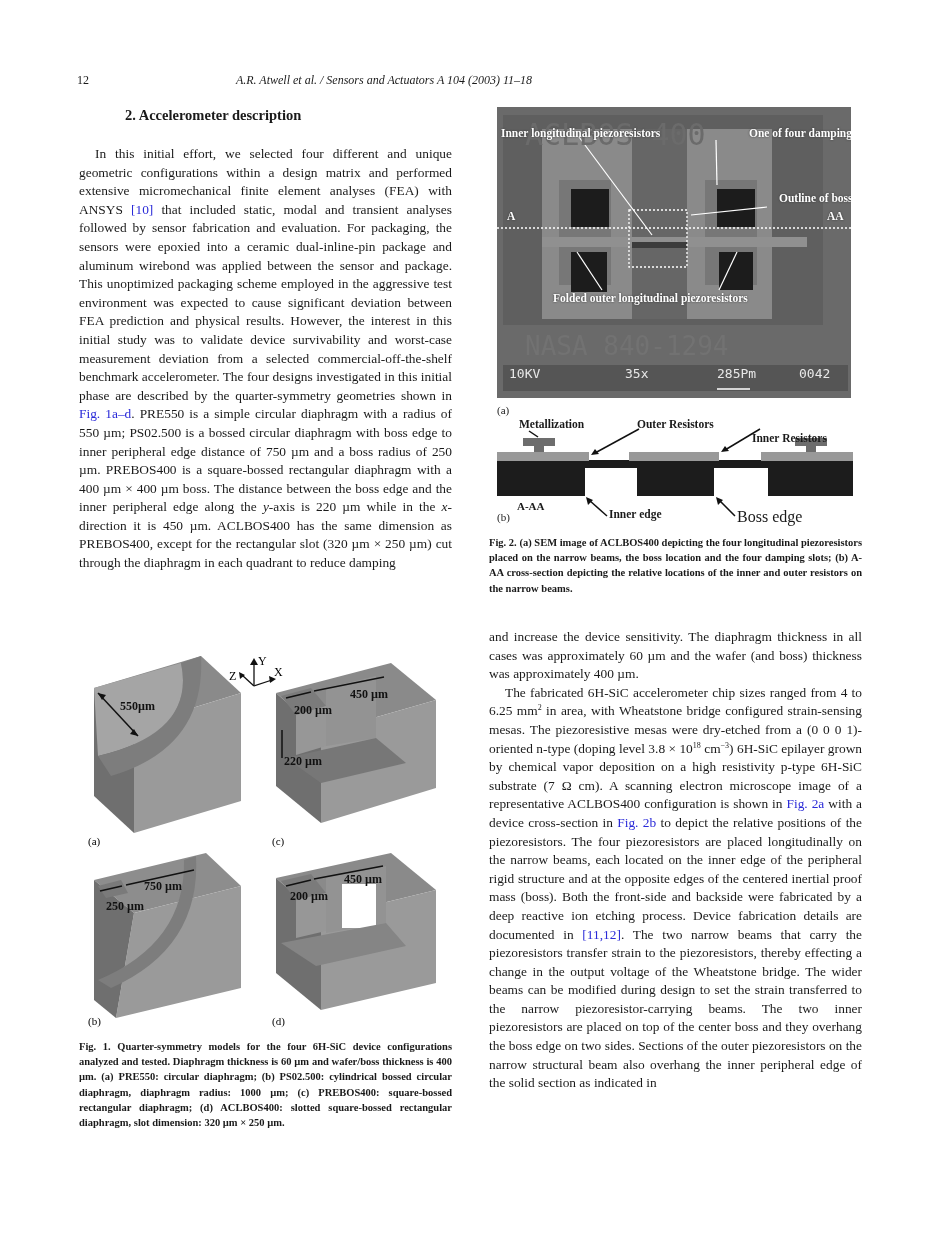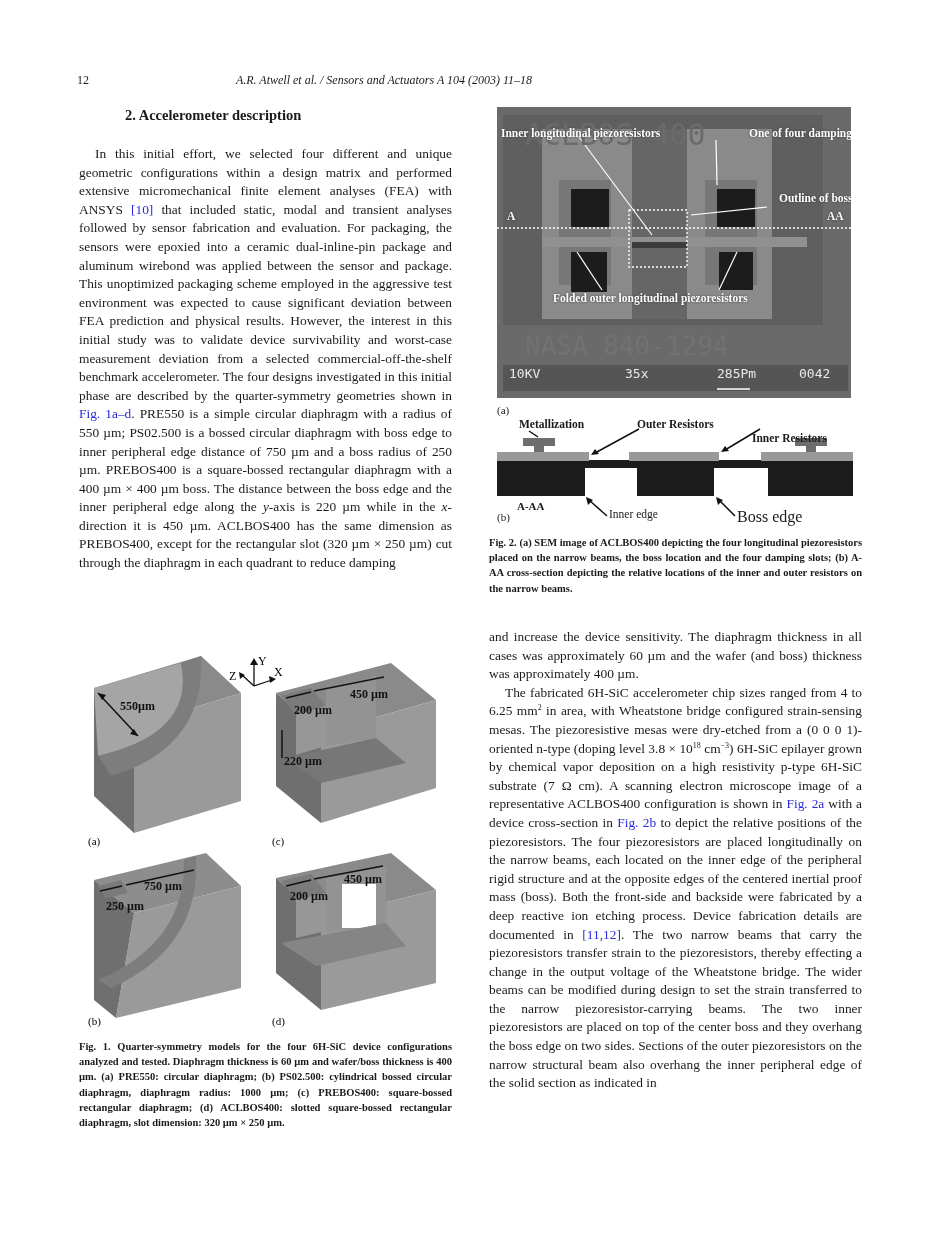--- a/index.html
+++ b/index.html
@@ -180,21 +180,21 @@
     <line x1="110" y1="98" x2="92" y2="82" stroke="#111" stroke-width="1.5"></line>
     <polygon points="89,79 91,87 96,82" fill="#111"></polygon>
     <line x1="238" y1="98" x2="222" y2="82" stroke="#111" stroke-width="1.5"></line>
     <polygon points="219,79 221,87 226,82" fill="#111"></polygon>
   </svg>
   <div class="abs" style="left:22px; top:0px; font-weight:bold; font-size:11.5px; white-space:nowrap;">Metallization</div>
   <div class="abs" style="left:140px; top:0px; font-weight:bold; font-size:11.5px; white-space:nowrap;">Outer Resistors</div>
   <div class="abs" style="left:255px; top:14px; font-weight:bold; font-size:11.5px; white-space:nowrap;">Inner Resistors</div>
   <div class="abs" style="left:20px; top:82px; font-weight:bold; font-size:11px; white-space:nowrap;">A-AA</div>
   <div class="abs fig-label" style="left:0px; top:93px;">(b)</div>
-  <div class="abs" style="left:112px; top:90px; font-weight:normal; font-size:11.5px; white-space:nowrap;">Inner edge</div>
+  <div class="abs" style="left:112px; top:90px; font-weight:bold; font-size:11.5px; white-space:nowrap;">Inner edge</div>
   <div class="abs" style="left:240px; top:90px; font-weight:normal; font-size:16px; white-space:nowrap;">Boss edge</div>
 </div>
 
 <div class="abs caption cap2">Fig. 2. (a) SEM image of ACLBOS400 depicting the four longitudinal piezoresistors placed on the narrow beams, the boss location and the four damping slots; (b) A-AA cross-section depicting the relative locations of the inner and outer resistors on the narrow beams.</div>
 
 <div class="abs col right-col">
   <p>and increase the device sensitivity. The diaphragm thickness in all cases was approximately 60 µm and the wafer (and boss) thickness was approximately 400 µm.</p>
   <p class="indent"><span>The fabricated 6H-SiC accelerometer chip sizes ranged from 4 to 6.25 mm</span><sup>2</sup><span> in area, with Wheatstone bridge configured strain-sensing mesas. The piezoresistive mesas were dry-etched from a (0 0 0 1)-oriented n-type (doping level 3.8 × 10</span><sup>18</sup><span> cm</span><sup>−3</sup><span>) 6H-SiC epilayer grown by chemical vapor deposition on a high resistivity p-type 6H-SiC substrate (7 Ω cm). A scanning electron microscope image of a representative ACLBOS400 configuration is shown in </span><span class="link">Fig. 2a</span><span> with a device cross-section in </span><span class="link">Fig. 2b</span><span> to depict the relative positions of the piezoresistors. The four piezoresistors are placed longitudinally on the narrow beams, each located on the inner edge of the peripheral rigid structure and at the opposite edges of the centered inertial proof mass (boss). Both the front-side and backside were fabricated by a deep reactive ion etching process. Device fabrication details are documented in </span><span class="link">[11,12]</span><span>. The two narrow beams that carry the piezoresistors transfer strain to the piezoresistors, thereby effecting a change in the output voltage of the Wheatstone bridge. The wider beams can be modified during design to set the strain transferred to the narrow piezoresistor-carrying beams. The two inner piezoresistors are placed on top of the center boss and they overhang the boss edge on two sides. Sections of the outer piezoresistors on the narrow structural beam also overhang the inner peripheral edge of the solid section as indicated in</span></p>
 </div>
 

